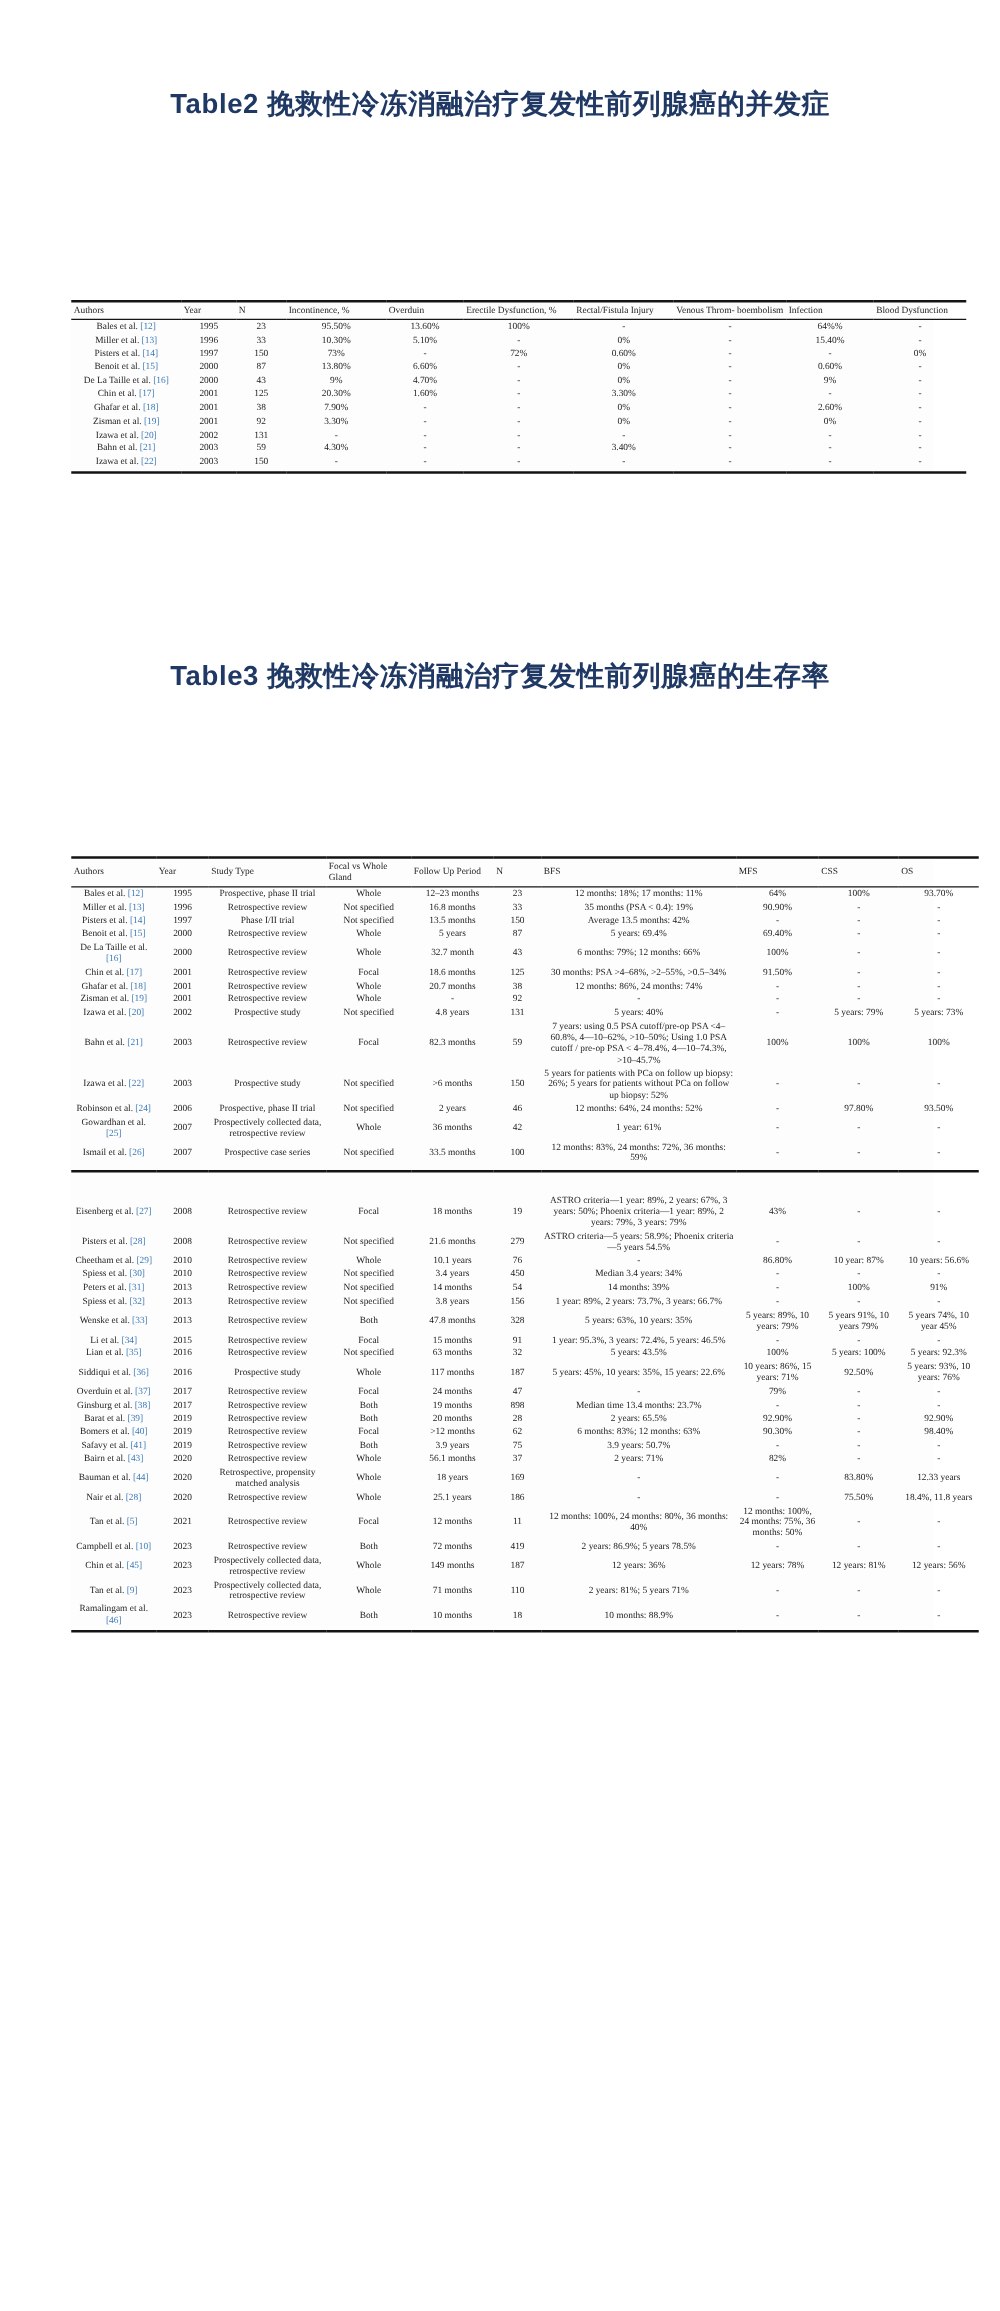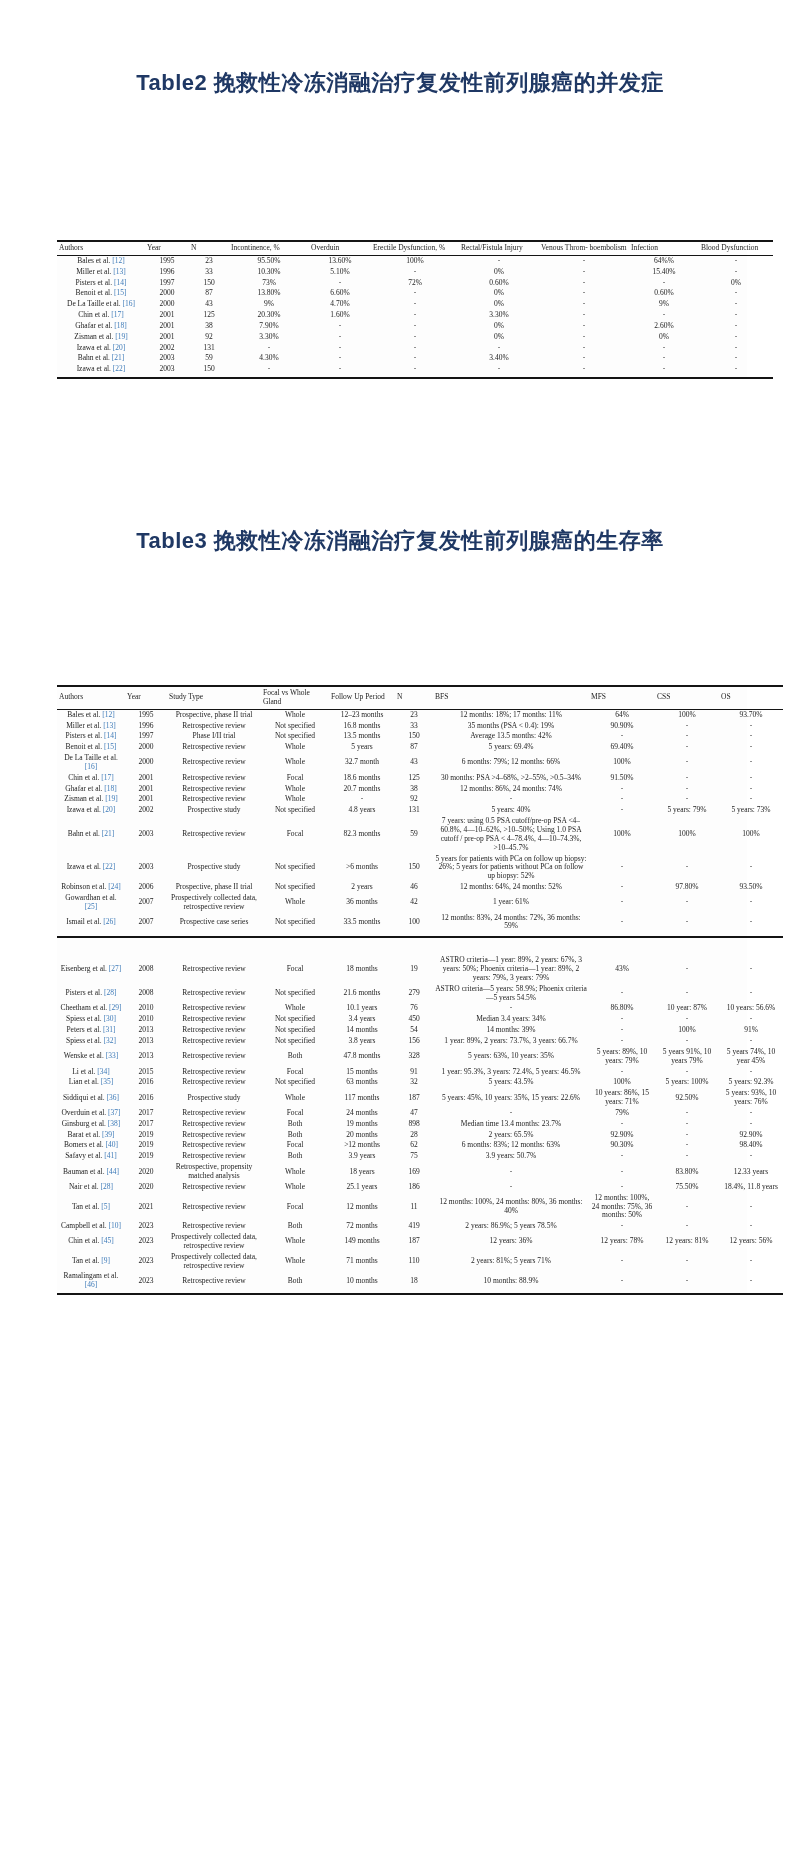--- a/index.html
+++ b/index.html
@@ -603,20 +603,32 @@
           <td>Retrospective review</td>
           <td>Both</td>
           <td>3.9 years</td>
           <td>75</td>
           <td>3.9 years: 50.7%</td>
           <td>-</td>
           <td>-</td>
           <td>-</td>
         </tr>
         <tr>
+          <td>Bairn et al. <span class="ref">[43]</span></td>
+          <td>2020</td>
+          <td>Retrospective review</td>
+          <td>Whole</td>
+          <td>56.1 months</td>
+          <td>37</td>
+          <td>2 years: 71%</td>
+          <td>82%</td>
+          <td>-</td>
+          <td>-</td>
+        </tr>
+        <tr>
           <td>Bauman et al. <span class="ref">[44]</span></td>
           <td>2020</td>
           <td>Retrospective, propensity matched analysis</td>
           <td>Whole</td>
           <td>18 years</td>
           <td>169</td>
           <td>-</td>
           <td>-</td>
           <td>83.80%</td>
           <td>12.33 years</td>

